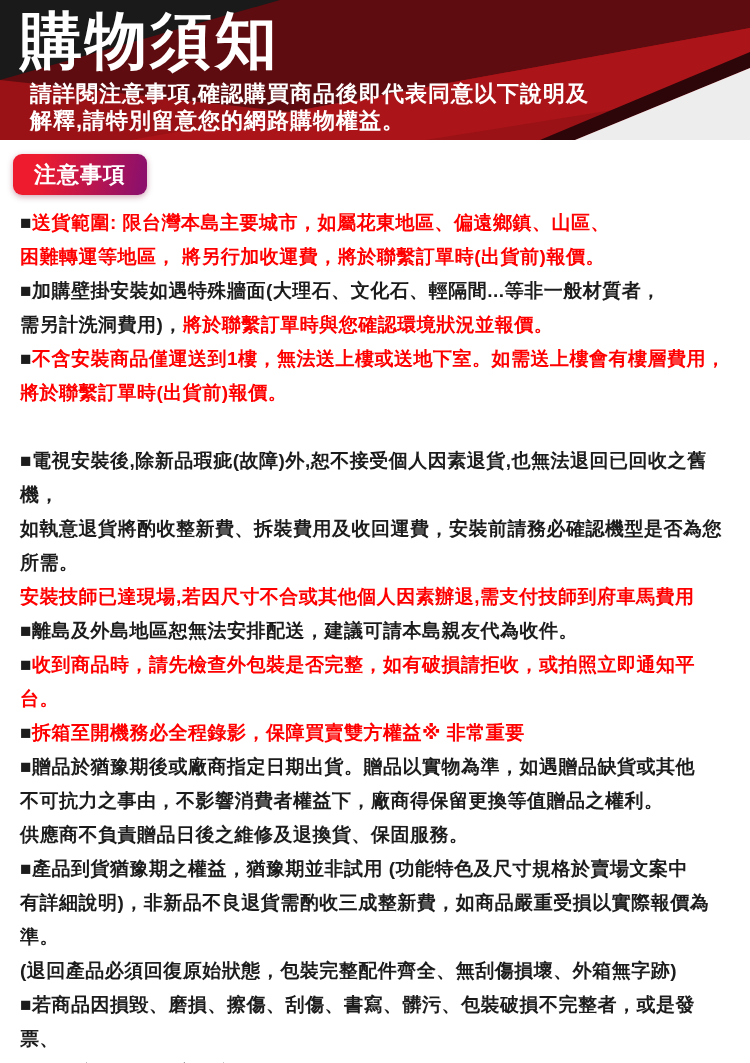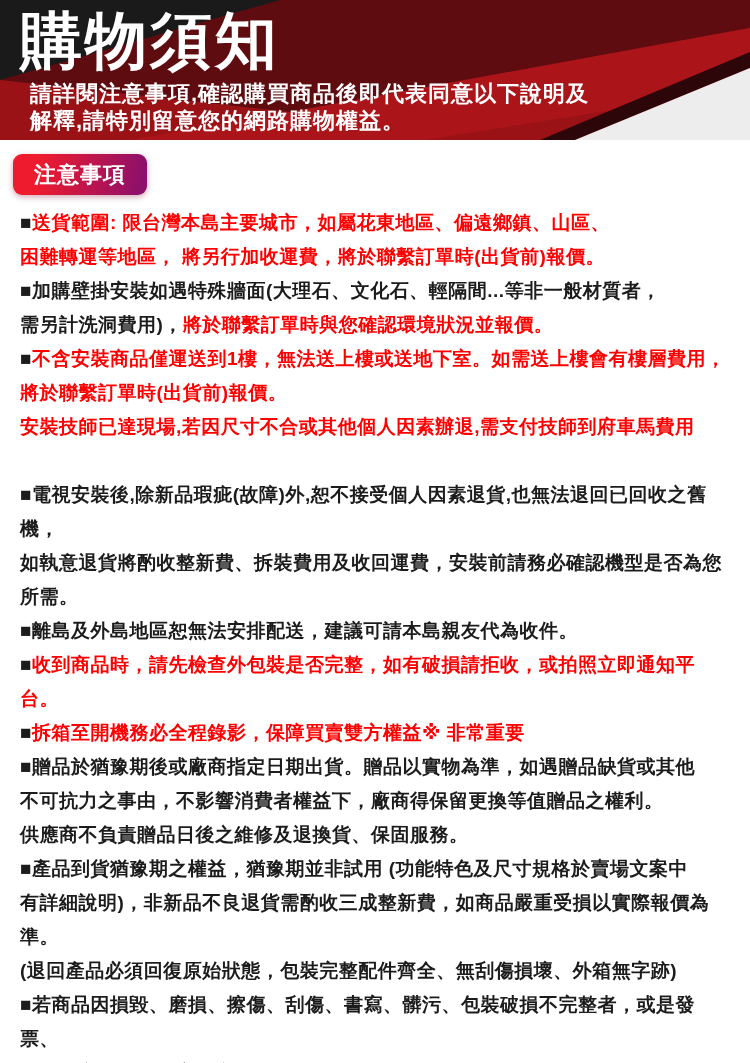--- a/index.html
+++ b/index.html
@@ -98,21 +98,21 @@
 解釋,請特別留意您的網路購物權益。</p>
   </header>
 
   <div class="badge" style="background: linear-gradient(100deg, rgb(238, 27, 46) 20%, rgb(141, 16, 107) 95%); color: rgb(255, 255, 255);">
     <span>注意事項</span>
   </div>
 
   <main class="notices"><p class="notice"><span style="color: rgb(28, 28, 28);">■</span><span style="color: rgb(254, 0, 0);">送貨範圍: 限台灣本島主要城市，如屬花東地區、偏遠鄉鎮、山區、
 困難轉運等地區， 將另行加收運費，將於聯繫訂單時(出貨前)報價。</span></p><p class="notice"><span style="color: rgb(28, 28, 28);">■加購壁掛安裝如遇特殊牆面(大理石、文化石、輕隔間...等非一般材質者，
 需另計洗洞費用)，</span><span style="color: rgb(254, 0, 0);">將於聯繫訂單時與您確認環境狀況並報價。</span></p><p class="notice"><span style="color: rgb(28, 28, 28);">■</span><span style="color: rgb(254, 0, 0);">不含安裝商品僅運送到1樓，無法送上樓或送地下室。如需送上樓會有樓層費用，
-將於聯繫訂單時(出貨前)報價。</span></p><p class="notice"><span style="color: rgb(254, 0, 0);">安裝技師已達現場,若因尺寸不合或其他個人因素辦退,需支付技師到府車馬費用</span></p><p class="notice gap-before"><span style="color: rgb(28, 28, 28);">■電視安裝後,除新品瑕疵(故障)外,恕不接受個人因素退貨,也無法退回已回收之舊機，
-如執意退貨將酌收整新費、拆裝費用及收回運費，安裝前請務必確認機型是否為您所需。</span></p><p class="notice"><span style="color: rgb(28, 28, 28); text-align: center;">■離島及外島地區恕無法安排配送，建議可請本島親友代為收件。</span></p><p class="notice"><span style="color: rgb(28, 28, 28);">■</span><span style="color: rgb(254, 0, 0);">收到商品時，請先檢查外包裝是否完整，如有破損請拒收，或拍照立即通知平台。</span></p><p class="notice"><span style="color: rgb(28, 28, 28);">■</span><span style="color: rgb(254, 0, 0);">拆箱至開機務必全程錄影，保障買賣雙方權益※ 非常重要</span></p><p class="notice"><span style="color: rgb(28, 28, 28);">■贈品於猶豫期後或廠商指定日期出貨。贈品以實物為準，如遇贈品缺貨或其他
+將於聯繫訂單時(出貨前)報價。</span></p><p class="notice gap-before"><span style="color: rgb(28, 28, 28);">■電視安裝後,除新品瑕疵(故障)外,恕不接受個人因素退貨,也無法退回已回收之舊機，
+如執意退貨將酌收整新費、拆裝費用及收回運費，安裝前請務必確認機型是否為您所需。</span></p><p class="notice"><span style="color: rgb(254, 0, 0);">安裝技師已達現場,若因尺寸不合或其他個人因素辦退,需支付技師到府車馬費用</span></p><p class="notice"><span style="color: rgb(28, 28, 28); text-align: center;">■離島及外島地區恕無法安排配送，建議可請本島親友代為收件。</span></p><p class="notice"><span style="color: rgb(28, 28, 28);">■</span><span style="color: rgb(254, 0, 0);">收到商品時，請先檢查外包裝是否完整，如有破損請拒收，或拍照立即通知平台。</span></p><p class="notice"><span style="color: rgb(28, 28, 28);">■</span><span style="color: rgb(254, 0, 0);">拆箱至開機務必全程錄影，保障買賣雙方權益※ 非常重要</span></p><p class="notice"><span style="color: rgb(28, 28, 28);">■贈品於猶豫期後或廠商指定日期出貨。贈品以實物為準，如遇贈品缺貨或其他
 不可抗力之事由，不影響消費者權益下，廠商得保留更換等值贈品之權利。
 供應商不負責贈品日後之維修及退換貨、保固服務。</span></p><p class="notice"><span style="color: rgb(28, 28, 28);">■產品到貨猶豫期之權益，猶豫期並非試用 (功能特色及尺寸規格於賣場文案中
 有詳細說明)，非新品不良退貨需酌收三成整新費，如商品嚴重受損以實際報價為準。
 (退回產品必須回復原始狀態，包裝完整配件齊全、無刮傷損壞、外箱無字跡)</span></p><p class="notice"><span style="color: rgb(28, 28, 28);">■若商品因損毀、磨損、擦傷、刮傷、書寫、髒污、包裝破損不完整者，或是發票、
 配件不齊者，如為安裝商品。</span></p></main>
 
 </div>
 
 </body></html>

